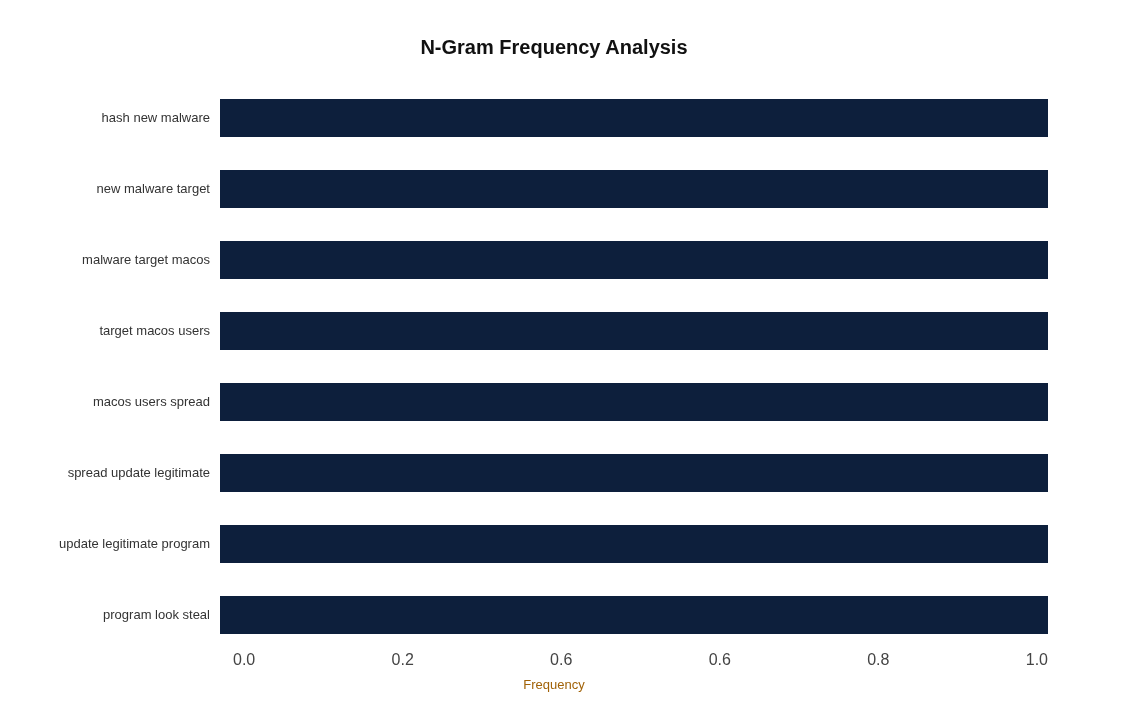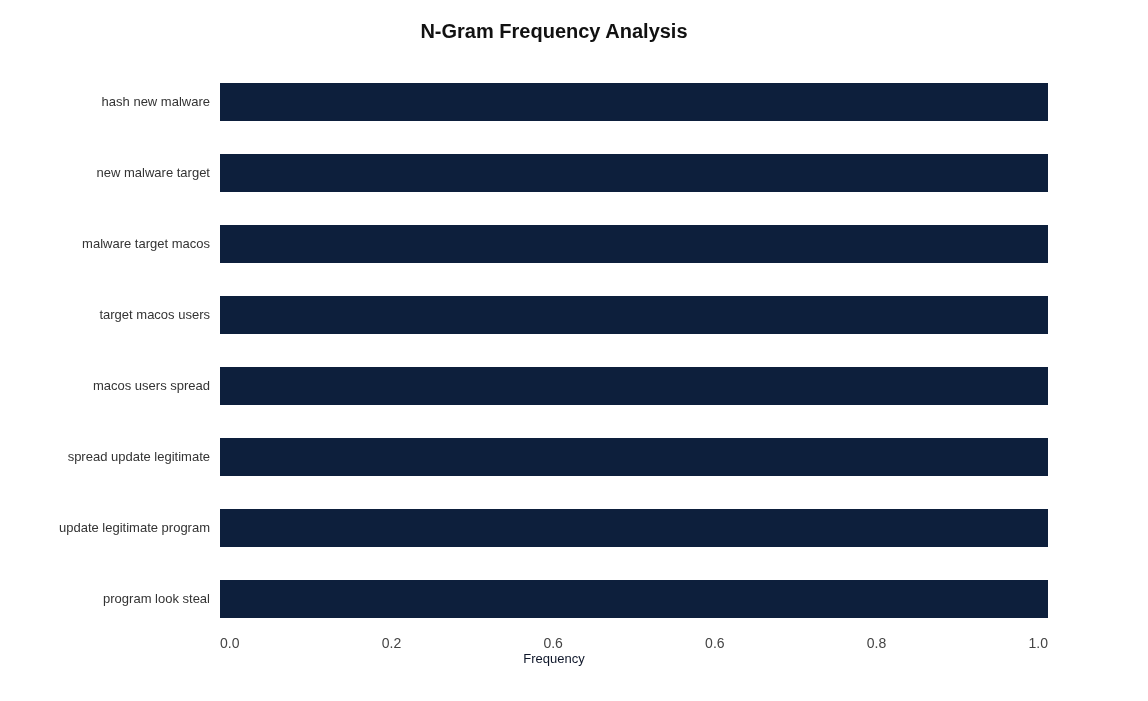--- a/index.html
+++ b/index.html
@@ -16,21 +16,21 @@
       display: flex;
       align-items: center;
       justify-content: center;
     }
 
     .chart-container {
       background: white;
       width: 1148px;
       height: 701px;
       position: relative;
-      padding: 20px 60px 80px 20px;
+      padding: 36px 60px 80px 20px;
     }
 
     .chart-title {
       text-align: center;
       font-size: 20px;
       font-weight: bold;
       color: #111;
       margin-bottom: 30px;
     }
 
@@ -74,28 +74,30 @@
 
     .x-axis {
       display: flex;
       justify-content: space-between;
       margin-left: 200px;
       margin-right: 40px;
       margin-top: 8px;
     }
 
     .x-tick {
-      font-size: 14px;
+      font-size: 16px;
       color: #444;
+      margin-left: 13px;
     }
 
     .x-axis-label {
       text-align: center;
       font-size: 13px;
-      color: #0f172a;
+      color: #a16207;
+      margin-top: 8px;
     }
   </style>
 </head>
 <body>
 
 <div class="chart-container">
   <div class="chart-title">N-Gram Frequency Analysis</div>
 
   <div class="chart-area" id="chart-area">
 

